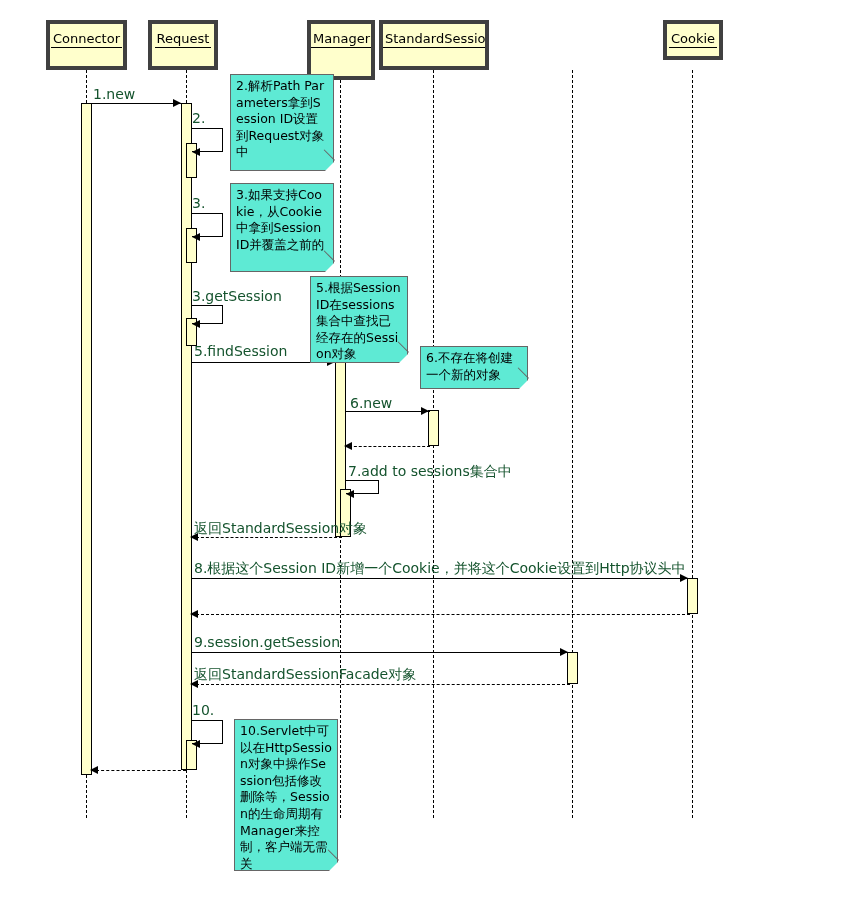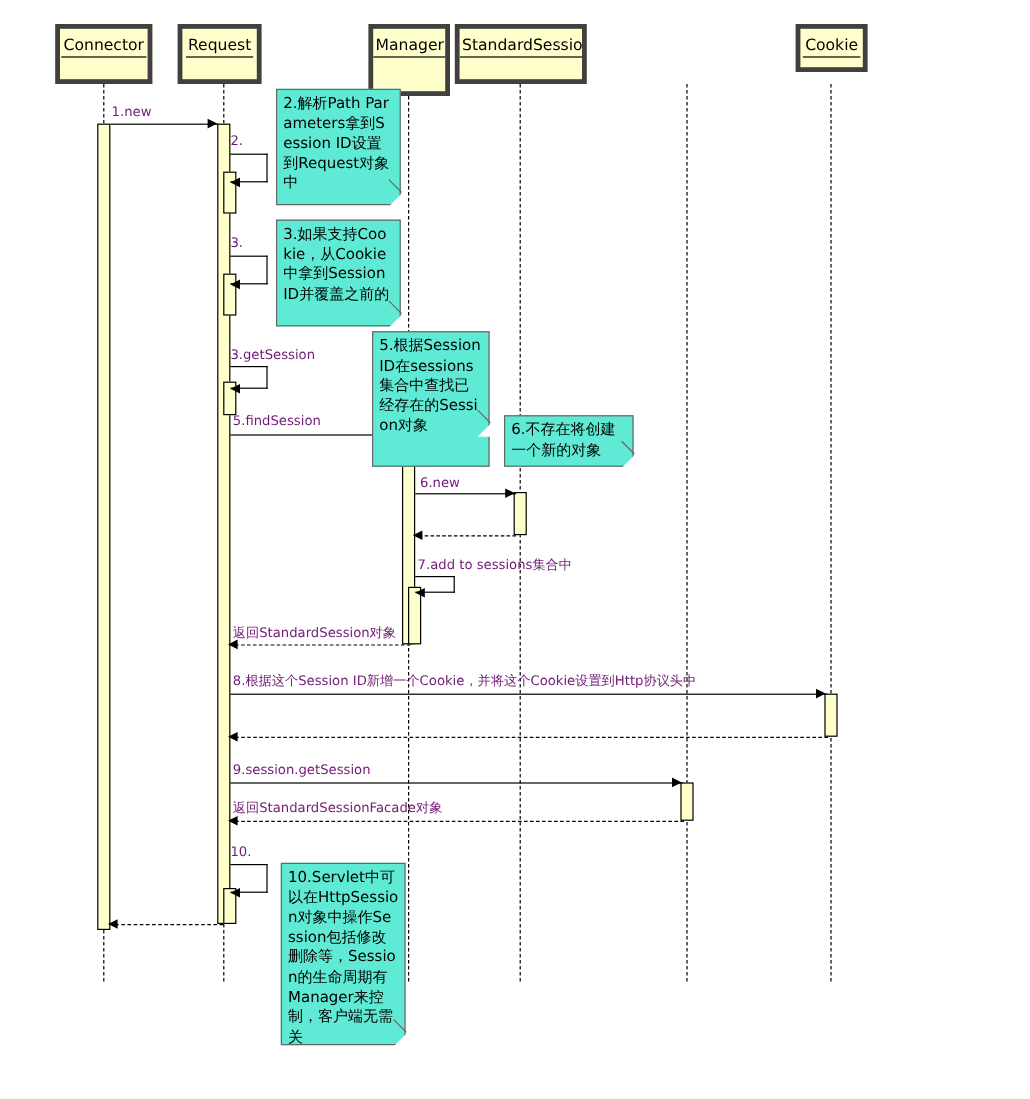--- a/index.html
+++ b/index.html
@@ -83,24 +83,24 @@
     position: absolute;
     width: 0;
     height: 0;
     border-top: 4px solid transparent;
     border-bottom: 4px solid transparent;
     border-right: 8px solid #000000;
   }
   
   .msg-label {
     position: absolute;
-    font-size: 11px;
+    font-size: 14px;
     line-height: 14px;
     white-space: nowrap;
-    color: #701a75;
+    color: #14532d;
   }
   
   .selfcall {
     position: absolute;
     box-sizing: border-box;
     border-top: 1px solid #000000;
     border-right: 1px solid #000000;
     border-bottom: 1px solid #000000;
     border-left: none;
   }
@@ -245,21 +245,21 @@
     <span class="fold"></span>
     <span class="fold-line"></span>
   </div>
 
   <div class="note" style="left:230px; top:183px; width:104px; height:89px;">3.如果支持Cookie，从Cookie中拿到Session ID并覆盖之前的</div>
   <div class="note" style="left:230px; top:183px; width:104px; height:89px; background:transparent; border:none; padding:0;">
     <span class="fold"></span>
     <span class="fold-line"></span>
   </div>
 
-  <div class="note" style="left:310px; top:276px; width:98px; height:113px;">5.根据Session ID在sessions集合中查找已经存在的Session对象</div>
+  <div class="note" style="left:310px; top:276px; width:98px; height:87px;">5.根据Session ID在sessions集合中查找已经存在的Session对象</div>
   <div class="note" style="left:310px; top:276px; width:98px; height:87px; background:transparent; border:none; padding:0;">
     <span class="fold"></span>
     <span class="fold-line"></span>
   </div>
 
   <div class="note" style="left:420px; top:346px; width:108px; height:43px;">6.不存在将创建一个新的对象</div>
   <div class="note" style="left:420px; top:346px; width:108px; height:43px; background:transparent; border:none; padding:0;">
     <span class="fold"></span>
     <span class="fold-line"></span>
   </div>

